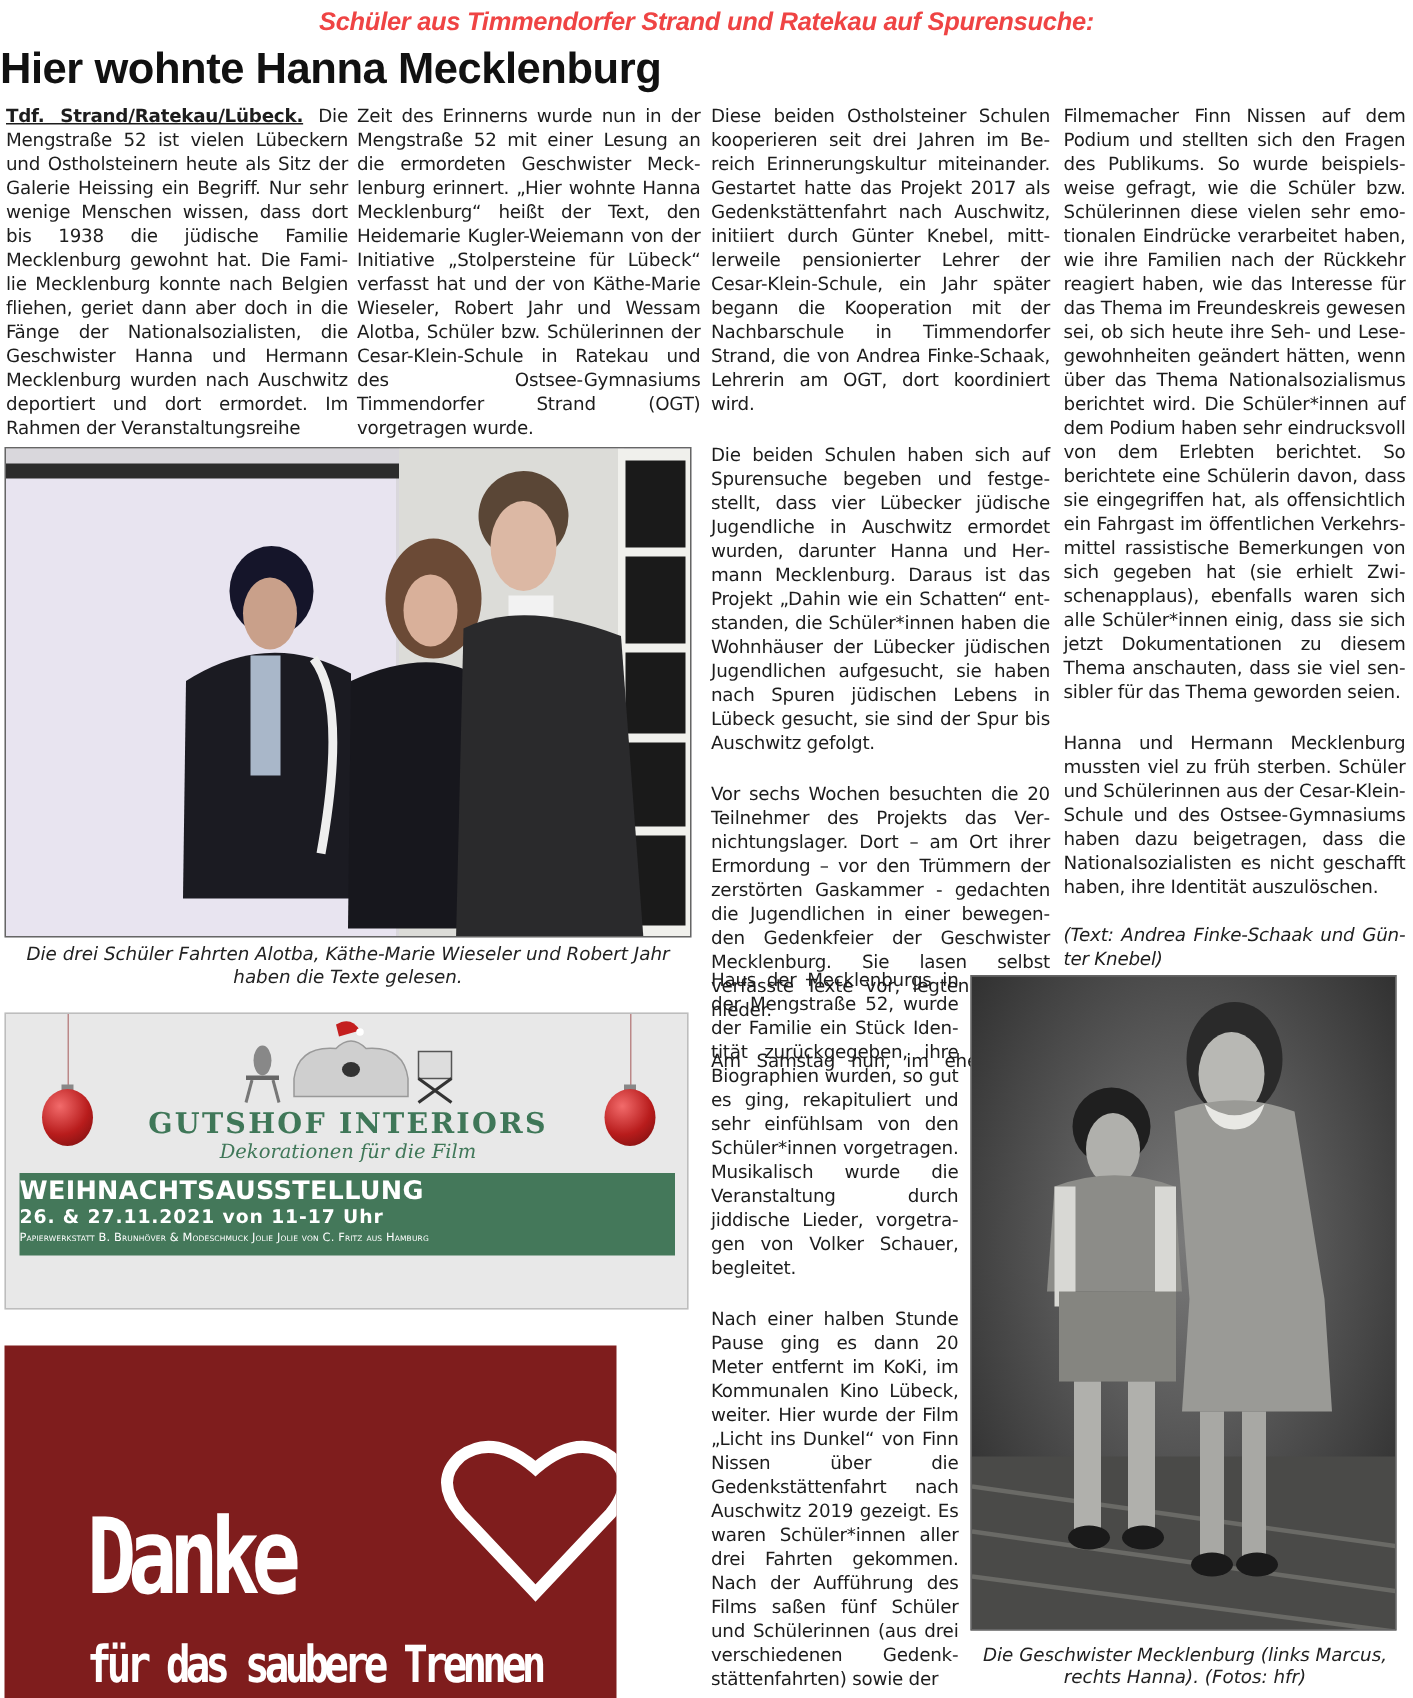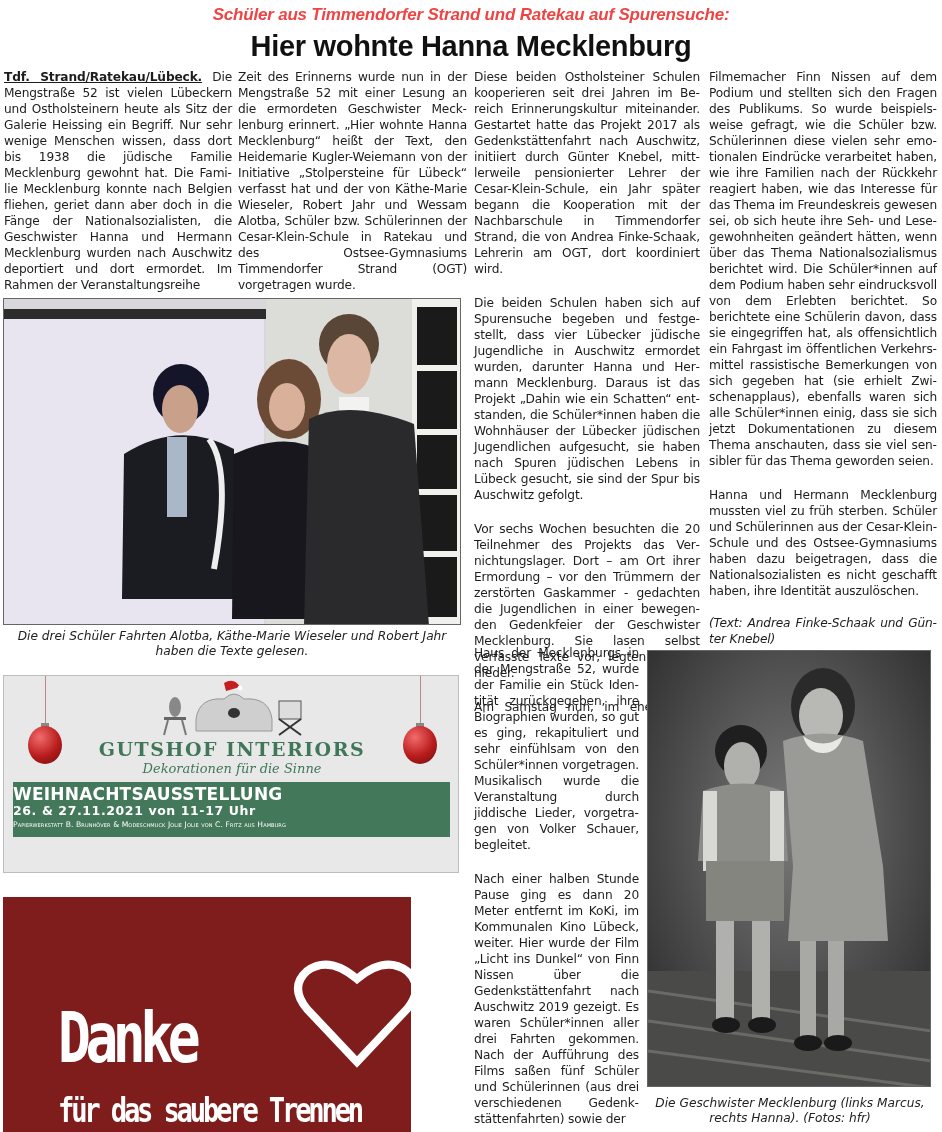--- a/index.html
+++ b/index.html
@@ -5,21 +5,21 @@
   * { box-sizing: border-box; margin: 0; padding: 0; }
   html, body { width: 942px; height: 1132px; background: #ffffff; overflow: hidden; }
   body { position: relative; font-family: "DejaVu Sans", sans-serif; color: #1a1a1a; }
 
   .kicker {
     position: absolute; left: 0; top: 5px; width: 942px; text-align: center;
     font-family: "Liberation Sans", sans-serif; font-style: italic; font-weight: bold;
     font-size: 17px; letter-spacing: -0.2px; color: #ef4444;
   }
   .headline {
-    position: absolute; left: 0; top: 30px; width: 942px; text-align: center;
+    position: absolute; left: 0; top: 30px; width: 942px; 
     font-family: "Liberation Sans", sans-serif; font-weight: bold; font-size: 29px;
     letter-spacing: -0.3px; color: #111;
   }
 
   .col {
     position: absolute; font-size: 12.2px; line-height: 16px; text-align: justify;
     hyphens: manual; color: #1d1d1d; letter-spacing: -0.15px;
   }
   .col p { margin: 0; }
   .col p + p { margin-top: 18px; }
@@ -166,21 +166,21 @@
     <ellipse cx="21" cy="28" rx="6" ry="10" fill="#888"></ellipse>
     <path d="M42 40 Q45 18 70 20 Q80 10 90 20 Q115 18 118 40 L118 52 L42 52 Z" fill="#cfcfcf" stroke="#999"></path>
     <ellipse cx="80" cy="34" rx="6" ry="5" fill="#333"></ellipse>
     <path d="M70 4 Q80 -2 86 8 L72 12 Z" fill="#c41e1e"></path>
     <circle cx="86" cy="9" r="2.5" fill="#fff"></circle>
     <rect x="125" y="22" width="22" height="18" fill="#ddd" stroke="#555"></rect>
     <line x1="125" y1="40" x2="147" y2="56" stroke="#333" stroke-width="2"></line>
     <line x1="147" y1="40" x2="125" y2="56" stroke="#333" stroke-width="2"></line>
   </svg>
   <div class="brand">GUTSHOF INTERIORS</div>
-  <div class="tagline">Dekorationen für die Sinne</div>
+  <div class="tagline">Dekorationen für die Film</div>
   <div class="greenbar">
     <div class="gb1">WEIHNACHTSAUSSTELLUNG</div>
     <div class="gb2">26. &amp; 27.11.2021 von 11-17 Uhr</div>
     <div class="gb3">Papierwerkstatt B. Brunhöver &amp; Modeschmuck Jolie Jolie von C. Fritz aus Hamburg</div>
   </div>
 </div>
 
 <div id="ad2">
   <svg class="heart" viewBox="0 0 128 115">
     <path d="M64 105 L14 52 Q-4 30 14 14 Q36 -2 64 22 Q92 -2 114 14 Q132 30 114 52 Z" fill="none" stroke="#ffffff" stroke-width="8" stroke-linejoin="miter"></path>

